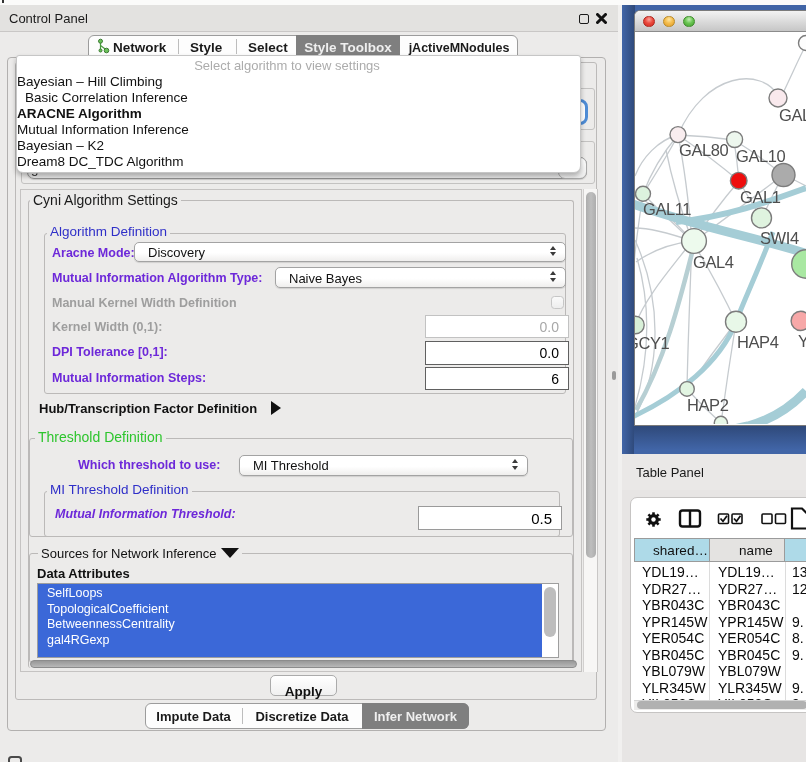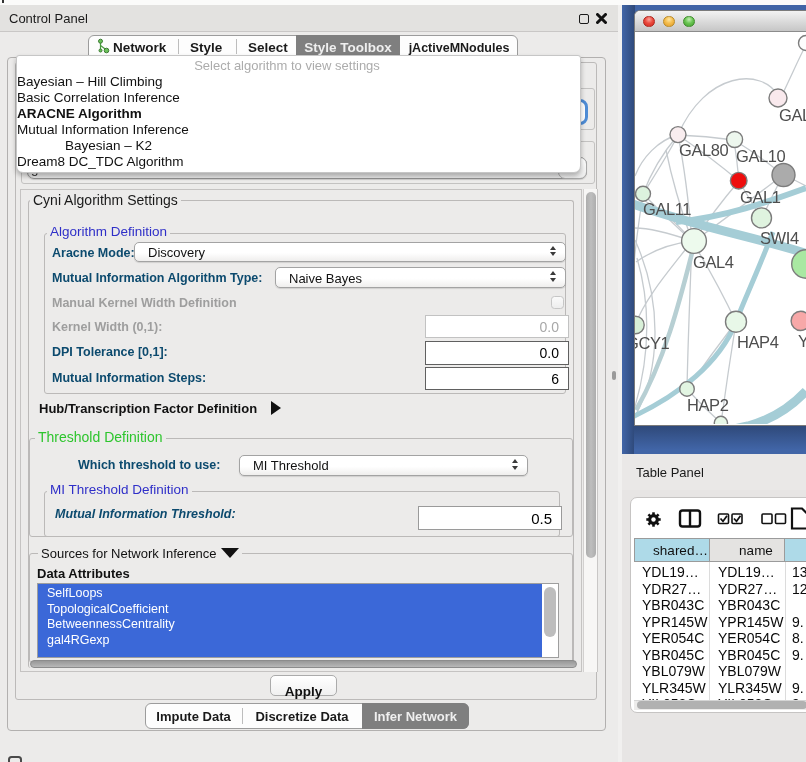--- a/index.html
+++ b/index.html
@@ -1,19 +1,19 @@
 <!DOCTYPE html>
 <html><head>
 <meta charset="utf-8">
 <style>
   * { margin:0; padding:0; box-sizing:border-box; }
   html,body { width:806px; height:762px; overflow:hidden; }
   body { font-family:"Liberation Sans", sans-serif; background:#ECEBEA; position:relative; }
   .abs { position:absolute; }
-  .lbl { font-size:12.5px; font-weight:bold; color:#0c4a6e; white-space:nowrap; }
+  .lbl { font-size:12.5px; font-weight:bold; color:#6d28d9; white-space:nowrap; }
   .dis { color:#9E9E9E; }
   .combo { position:absolute; border:1px solid #A3A3A3; border-radius:5px;
            background:linear-gradient(#FFFFFF 55%, #EFEEED); box-shadow:0 1px 1px rgba(0,0,0,0.12); }
   .combo .ctext { position:absolute; left:13px; top:2.5px; font-size:13px; color:#111; }
   .carr { position:absolute; right:7px; width:8px; }
   .carr .u { width:0;height:0;border-left:3.5px solid transparent;border-right:3.5px solid transparent;border-bottom:4.5px solid #3A3A3A; margin-bottom:2.5px;}
   .carr .d { width:0;height:0;border-left:3.5px solid transparent;border-right:3.5px solid transparent;border-top:4.5px solid #3A3A3A;}
   .field { position:absolute; background:#fff; font-size:14px; text-align:right; padding-right:9px; padding-top:1px; }
   .gbox { position:absolute; border:1px solid #BBB9B8; border-radius:3px; }
   .gtitle { position:absolute; background:#ECEBEA; padding:0 3px; font-size:13.5px; white-space:nowrap; }
@@ -145,24 +145,24 @@
   <div class="abs" style="left:362px;top:709px;width:107px;text-align:center;font-size:13px;font-weight:bold;color:#EFEFEF;">Infer Network</div>
 
   <div class="abs" style="left:8px;top:756px;width:14px;height:12px;border:2.5px solid #4A4A4A;border-radius:3.5px;background:#ECEBEA;"></div>
 </div>
 
 <div class="abs" style="left:31px;top:161px;font-size:13.5px;color:#2A2A2A;clip-path:inset(12.5px 0 0 0);z-index:40;">g</div>
 
 <div class="abs" style="left:16px;top:55px;width:565px;height:118px;background:#FFF;border:1px solid #C6C6C6;border-radius:3px 3px 7px 7px;box-shadow:0 3px 5px rgba(0,0,0,0.28);z-index:50;"></div>
 <div class="abs" style="left:16px;top:58px;width:542px;text-align:center;font-size:13px;font-weight:400;color:#ACACAC;z-index:51;">Select algorithm to view settings</div>
 <div class="ditem" style="top:74px;z-index:51;">Bayesian – Hill Climbing</div>
-<div class="ditem" style="top:90px;z-index:51;">Basic Correlation Inference</div>
+<div class="ditem" style="top:90px;z-index:51;margin-left:8px;">Basic Correlation Inference</div>
 <div class="ditem" style="top:106px;z-index:51;font-weight:bold;">ARACNE Algorithm</div>
 <div class="ditem" style="top:122px;z-index:51;">Mutual Information Inference</div>
-<div class="ditem" style="top:138px;z-index:51;padding-left:48px;">Bayesian – K2</div>
+<div class="ditem" style="top:138px;z-index:51;">Bayesian – K2</div>
 <div class="ditem" style="top:154px;z-index:51;">Dream8 DC_TDC Algorithm</div>
 
 <div class="abs" style="left:618px;top:5px;width:4px;height:757px;background:#F1F0EF;"></div>
 <div class="abs" style="left:612px;top:371px;width:4px;height:9px;background:#9A9A9A;border-radius:2px;"></div>
 
 <div class="abs" style="left:0;top:0;width:806px;height:5px;background:#FBFBFA;z-index:60;"></div>
 <div class="abs" style="left:2px;top:0;width:2px;height:3px;background:#333;z-index:61;"></div>
 
 <div class="abs" style="left:622px;top:5px;width:184px;height:449px;background:#4064A6;"></div>
 <div class="abs" style="left:622px;top:5px;width:12.5px;height:449px;background:linear-gradient(90deg,#4165A7,#2E4878);"></div>

